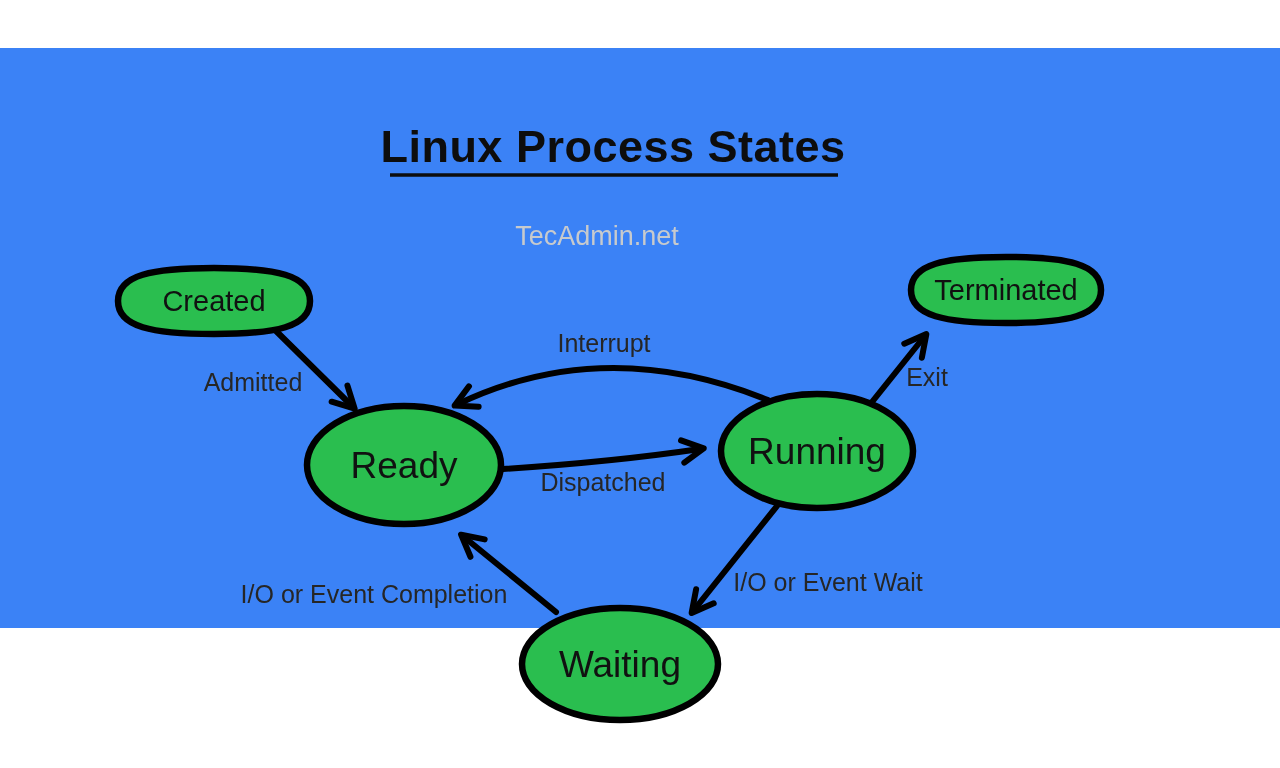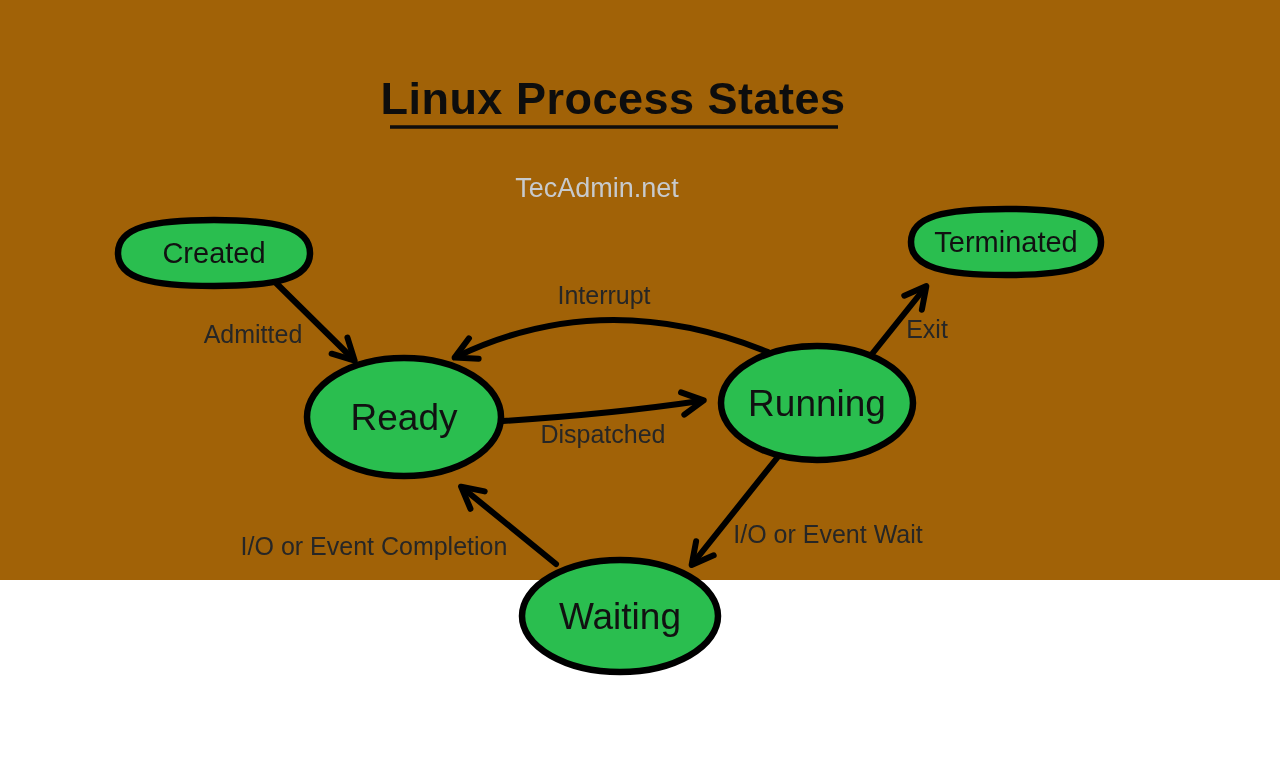--- a/index.html
+++ b/index.html
@@ -8,21 +8,22 @@
     background: #ffffff;
     width: 1280px;
     height: 768px;
     overflow: hidden;
     font-family: "Liberation Sans", "DejaVu Sans", sans-serif;
   }
   .stage {
     position: relative;
     width: 1280px;
     height: 580px;
-    background: #a16207;
+    background: #3b82f6;
+    margin-top: 48px;
   }
   svg { display: block; }
   .title-text {
     font-family: "Liberation Sans", "DejaVu Sans", sans-serif;
     font-size: 45px;
     font-weight: 700;
     fill: #0d0d0d;
     letter-spacing: 0.5px;
   }
   .watermark-text {

